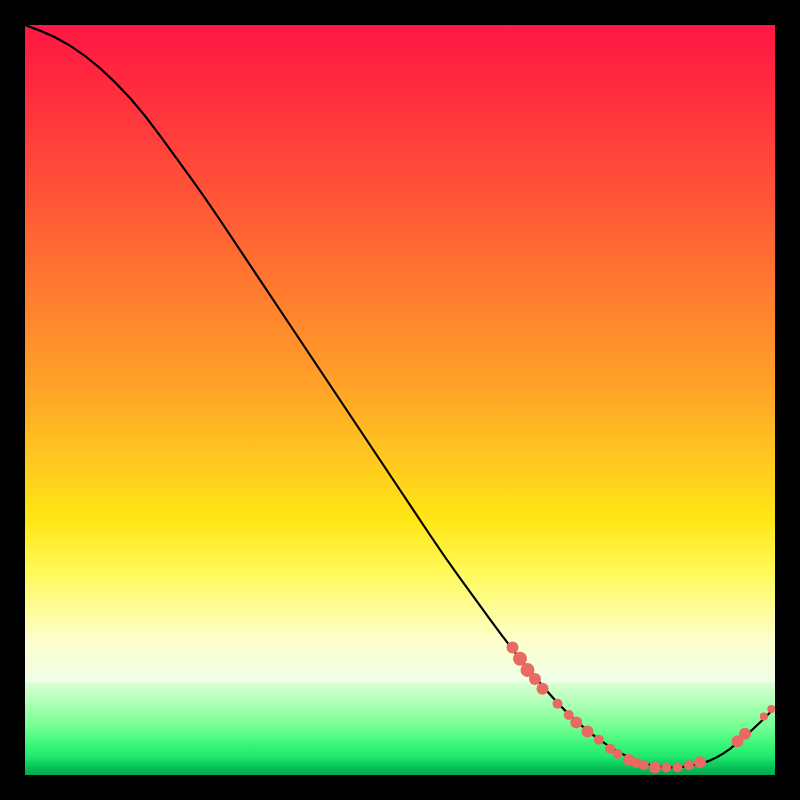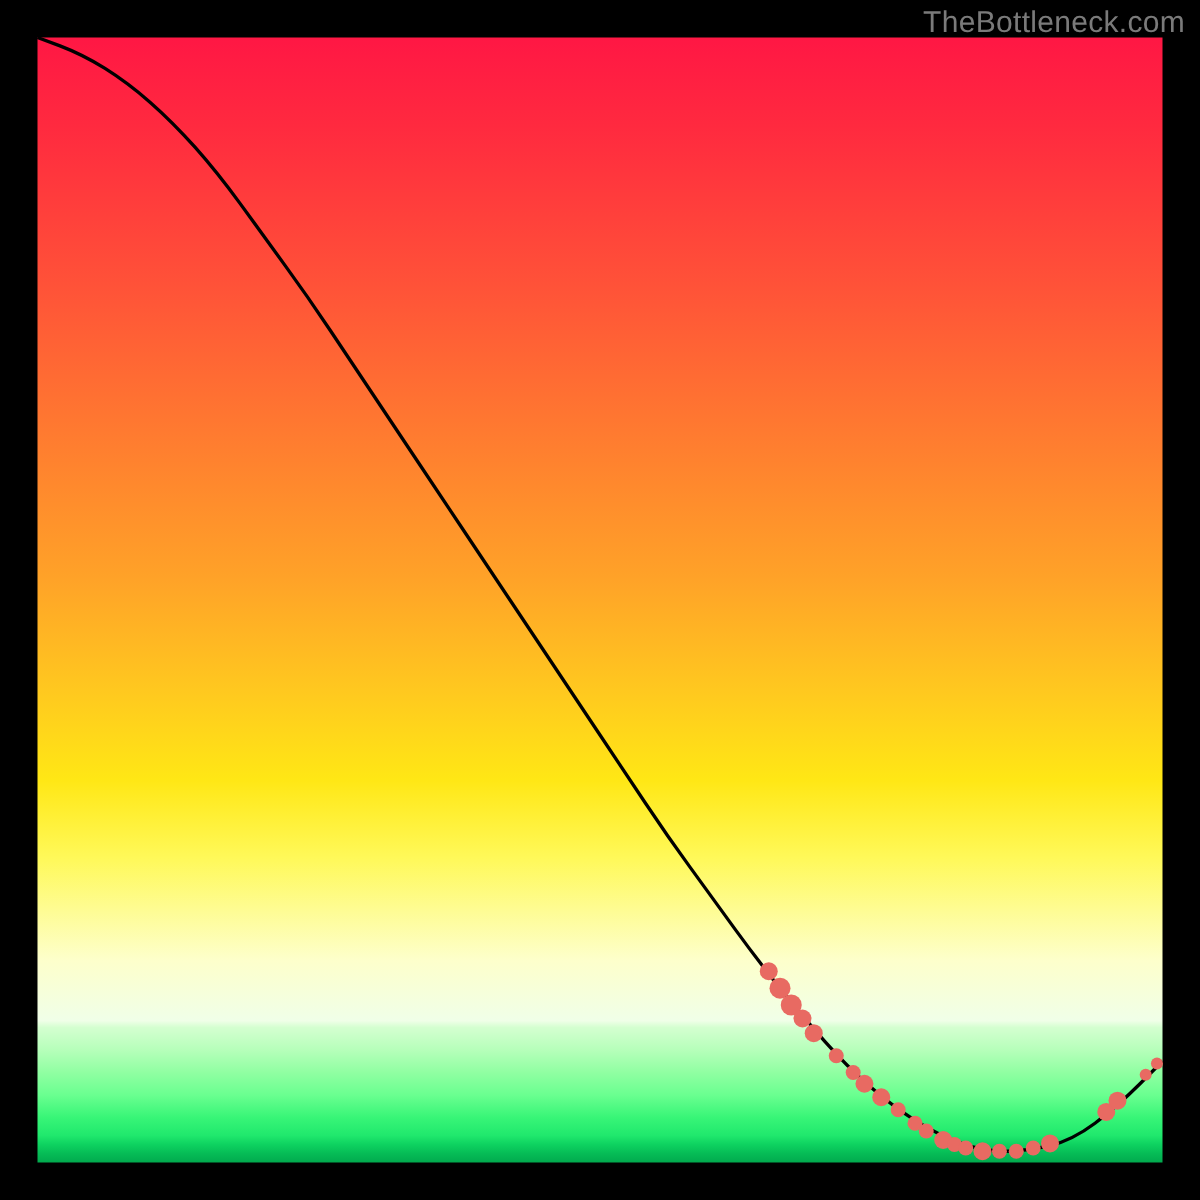--- a/index.html
+++ b/index.html
@@ -95,14 +95,13 @@
           <circle cx="652.5" cy="742.5" r="5" class="mk"></circle>
           <circle cx="663.8" cy="740.3" r="5" class="mk"></circle>
           <circle cx="675.0" cy="737.3" r="6" class="mk"></circle>
           <circle cx="712.5" cy="716.3" r="6" class="mk"></circle>
           <circle cx="720.0" cy="708.8" r="6" class="mk"></circle>
           <circle cx="738.8" cy="691.5" r="4" class="mk"></circle>
           <circle cx="746.3" cy="684.0" r="4" class="mk"></circle>
         </g>
     </svg>
   </div>
-  <div class="watermark">TheBottleneck.com</div>
 </div>
 
 </body></html>

